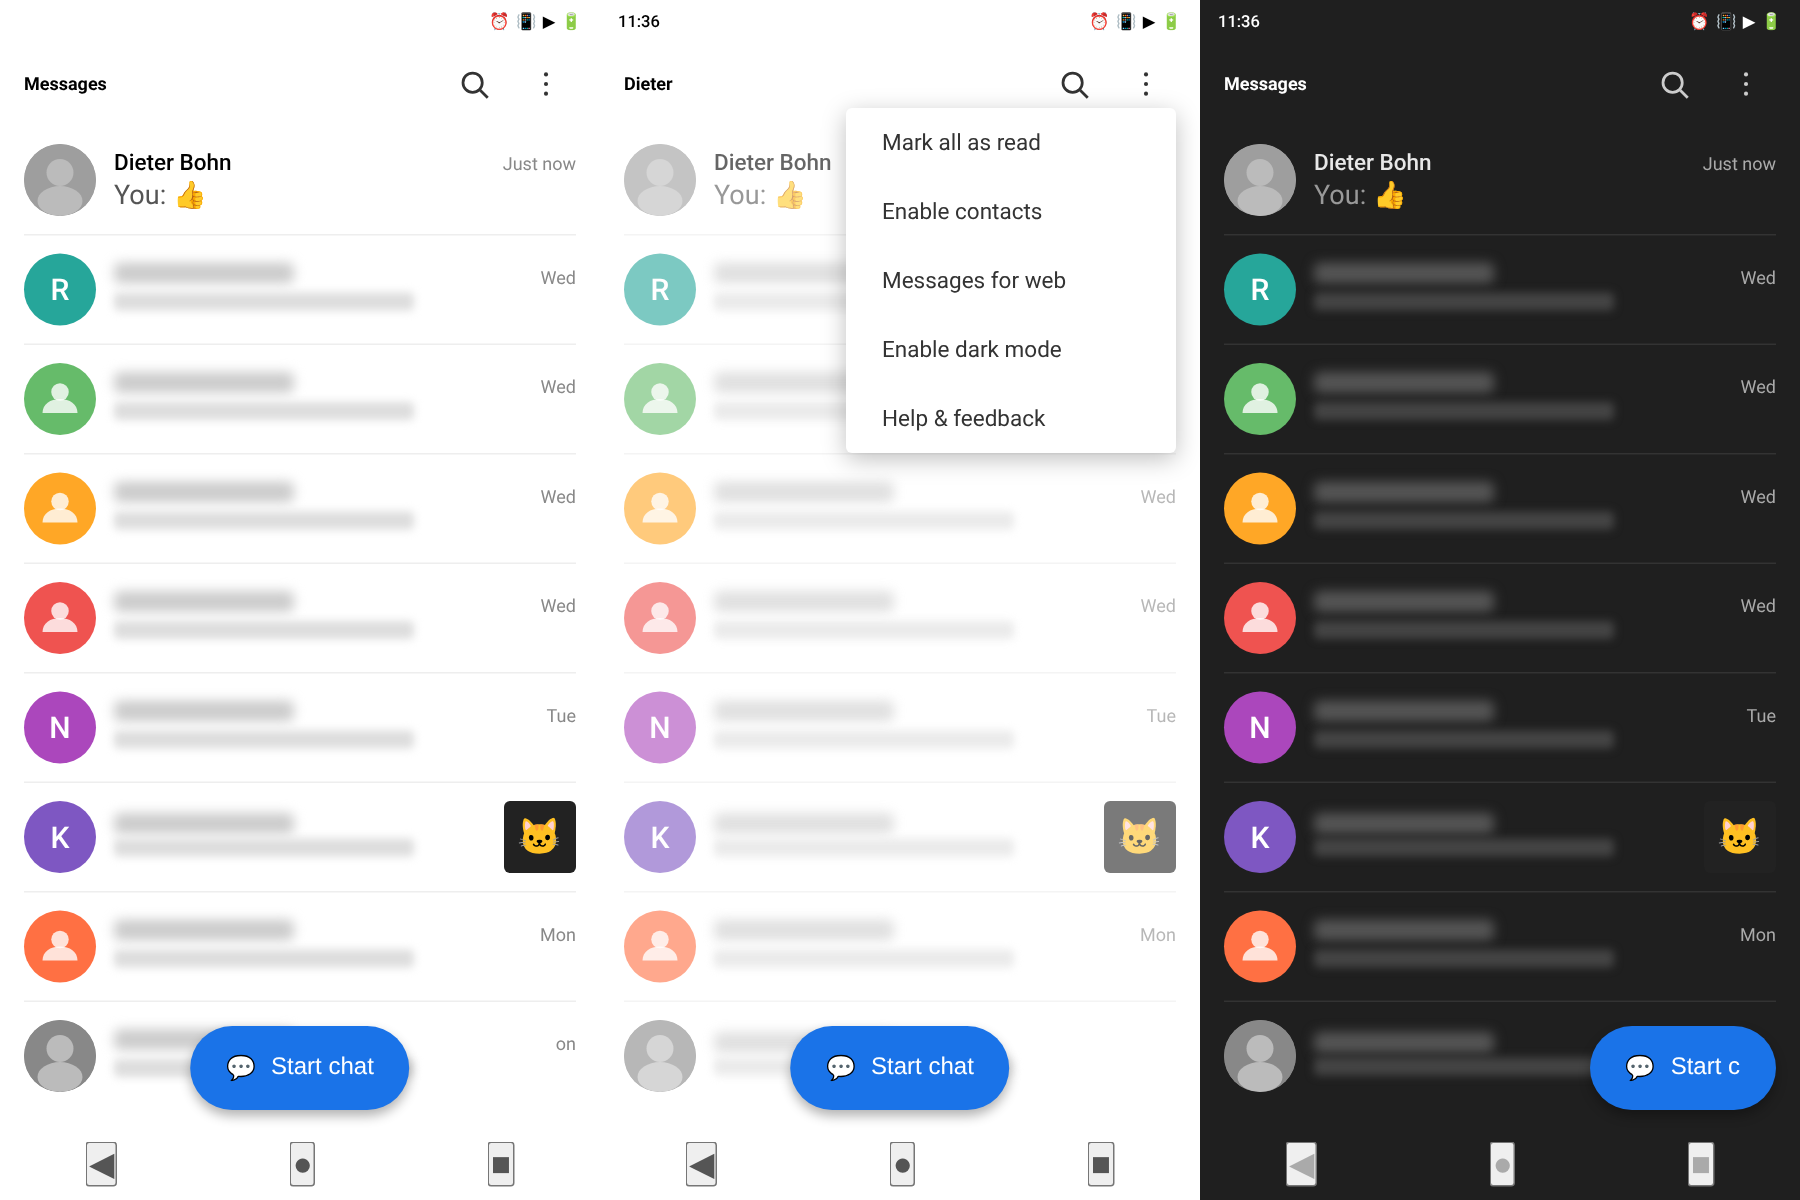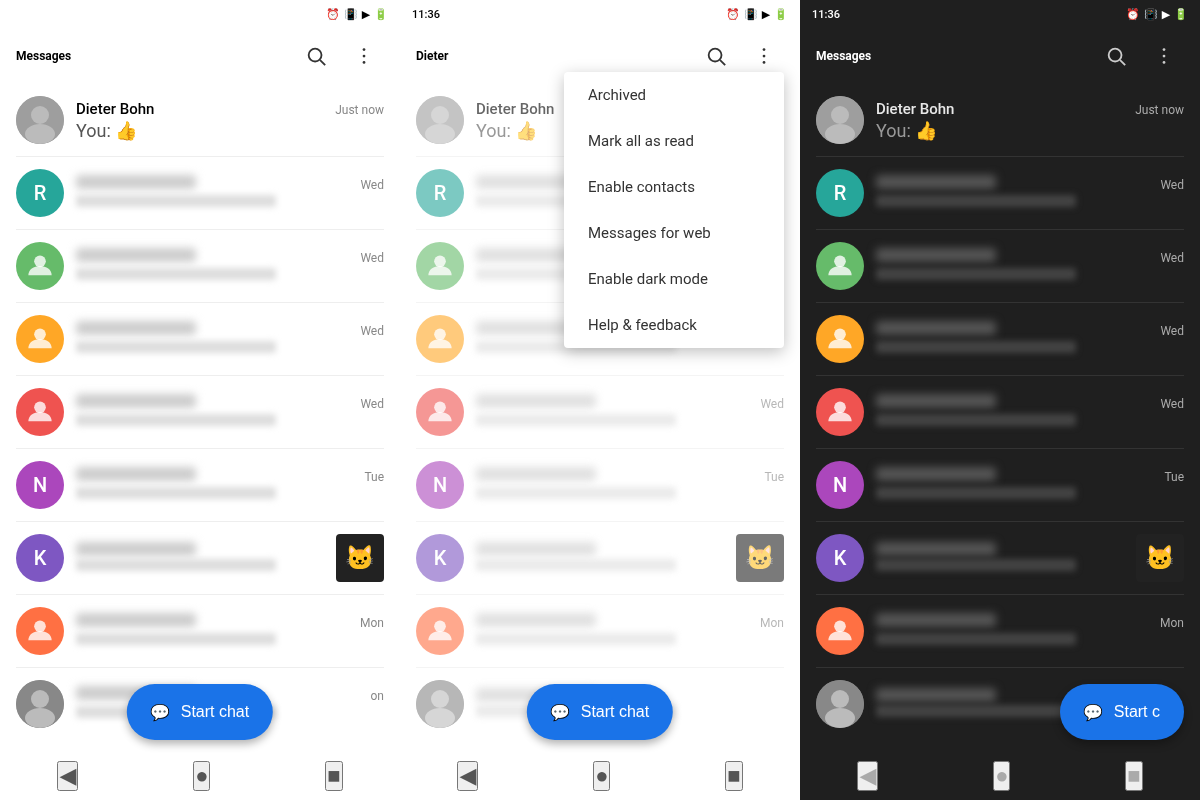--- a/index.html
+++ b/index.html
@@ -549,21 +549,20 @@
     <span>Start chat</span>
   </button>
 
   <div class="nav-bar nav-bar-light">
     <button class="nav-btn">◀</button>
     <button class="nav-btn">●</button>
     <button class="nav-btn">■</button>
   </div>
 
   <div class="dropdown-menu">
-    <div class="dropdown-item">Archived</div>
     <div class="dropdown-item">Mark all as read</div>
     <div class="dropdown-item">Enable contacts</div>
     <div class="dropdown-item">Messages for web</div>
     <div class="dropdown-item">Enable dark mode</div>
     <div class="dropdown-item">Help &amp; feedback</div>
   </div>
 </div>
 
 <div class="panel panel-dark">
 

